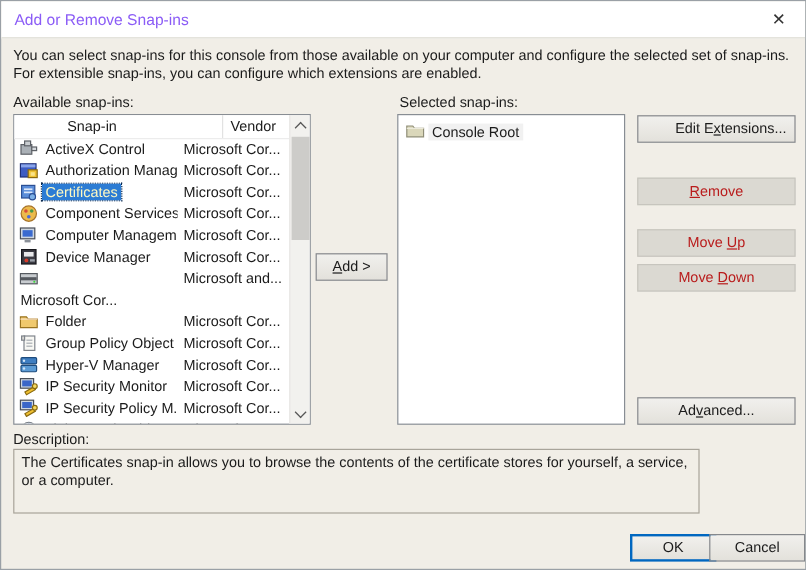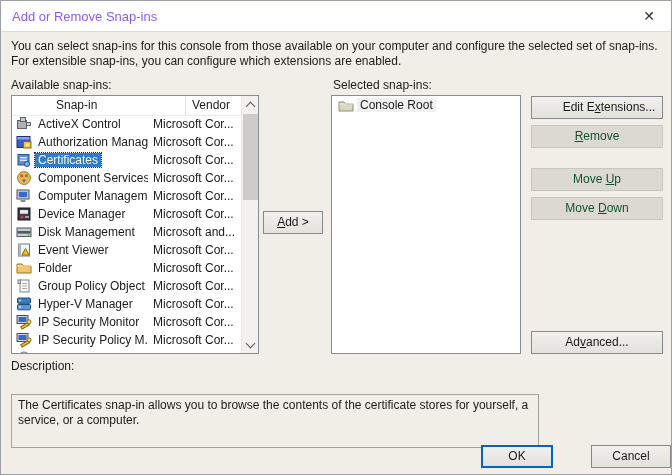--- a/index.html
+++ b/index.html
@@ -46,41 +46,41 @@
   .scrollbar { position:absolute; top:0; right:0; bottom:0; width:17px; background:#f2f1ee; border-left:1px solid #e8e7e4; box-sizing:border-box; }
   .sb-btn { position:absolute; left:0; right:0; height:17px; display:flex; justify-content:center; }
   .sb-btn.top { top:0; } .sb-btn.bottom { bottom:0; }
   .chev { width:6px; height:6px; border-left:1.3px solid #555; border-top:1.3px solid #555; }
   .chev.up   { transform:rotate(45deg);  margin-top:7px; }
   .chev.down { transform:rotate(225deg); margin-top:4px; }
   .sb-thumb { position:absolute; top:18px; left:1px; right:0; height:86px; background:#cdccc9; }
 
   
   .sel-rows { position:absolute; top:2px; left:2px; right:2px; }
-  .sel-item { display:flex; align-items:flex-start; height:19px; padding-left:4px; }
+  .sel-item { display:flex; align-items:flex-end; height:19px; padding-left:4px; }
   .sel-item .name-text { background:#f1f1f1; padding:0 3px; }
 
   
   .btn { position:absolute; height:23px; box-sizing:border-box; text-align:center; line-height:20px;
          background:linear-gradient(#f1f0ed,#e3e1db); border:1px solid #85888c; cursor:default; white-space:nowrap; }
-  .btn.disabled { background:#dbd9d2; border-color:#c7c5be; color:#14532d; }
+  .btn.disabled { background:#dbd9d2; border-color:#c7c5be; color:#b91c1c;margin-top:23px; }
   .btn u { text-decoration:underline; }
   #btn-add      { left:262px; top:210px; width:60px; }
   #btn-edit     { left:530px; top:95px;  width:132px;padding-left:24px; }
   #btn-remove   { left:530px; top:124px; width:132px; }
   #btn-moveup   { left:530px; top:167px; width:132px; }
   #btn-movedown { left:530px; top:196px; width:132px; }
   #btn-advanced { left:530px; top:330px; width:132px; }
-  #btn-ok       { left:480px; top:444px; width:72px; border:2px solid #0067c0; line-height:18px; }
+  #btn-ok       { left:524px; top:444px; width:72px; border:2px solid #0067c0; line-height:18px; }
   #btn-cancel   { left:590px; top:444px; width:80px; }
 
   
   #desc-label { left:10px; top:358px; position:absolute; }
-  .desc-box { position:absolute; left:10px; top:373px; width:528px; height:54px; box-sizing:border-box;
-              border:1px solid #a8a49a; padding:3px 6px; line-height:15px;margin-top:20px; }
+  .desc-box { position:absolute; left:10px; top:373px; width:572px; height:54px; box-sizing:border-box;
+              border:1px solid #a8a49a; padding:3px 6px; line-height:15px; }
 </style>
 </head>
 <body>
 
 <div class="dialog">
 
   <div class="titlebar">
     <div class="title">Add or Remove Snap-ins</div>
     <div class="close-btn">✕</div>
   </div>
@@ -180,35 +180,24 @@
         </div>
         <div class="row">
           <div class="cell-name">
             <span class="icon">
               <svg viewBox="0 0 16 16">
                 <rect x="1" y="4" width="14" height="8.5" fill="#c8ccd0" stroke="#55595f"></rect>
                 <rect x="1.5" y="7" width="13" height="2.6" fill="#55595f"></rect>
                 <circle cx="12.6" cy="10.8" r="0.9" fill="#3ad83a"></circle>
               </svg>
             </span>
-            <span class="name-text">Disk Management</span>
           </div>
           <div class="cell-vendor">Microsoft and...</div>
         </div>
         <div class="row">
-          <div class="cell-name">
-            <span class="icon">
-              <svg viewBox="0 0 16 16">
-                <rect x="2.5" y="2" width="11" height="12" fill="#f4f4f0" stroke="#707880"></rect>
-                <rect x="2.5" y="2" width="2.5" height="12" fill="#b0b8c0"></rect>
-                <path d="M9.5 6.5 L13 13 L6 13 Z" fill="#f0c020" stroke="#8a6a10"></path>
-              </svg>
-            </span>
-            <span class="name-text">Event Viewer</span>
-          </div>
           <div class="cell-vendor">Microsoft Cor...</div>
         </div>
         <div class="row">
           <div class="cell-name">
             <span class="icon">
               <svg viewBox="0 0 16 16">
                 <path d="M1 4 h5 l1.5 2 h7.5 v7 h-14 z" fill="#f0c96d" stroke="#9a7420"></path>
                 <path d="M1 6 h14" stroke="#f7debc"></path>
               </svg>
             </span>

